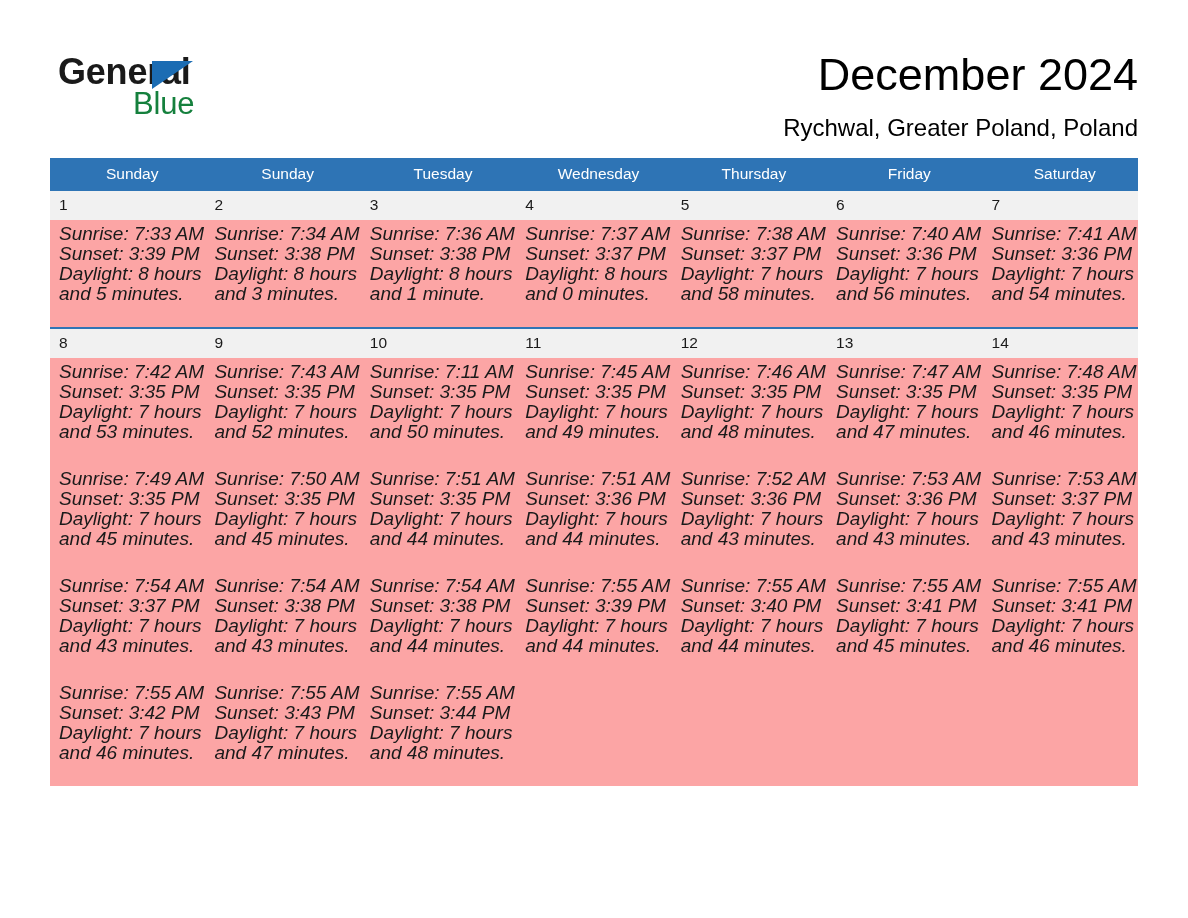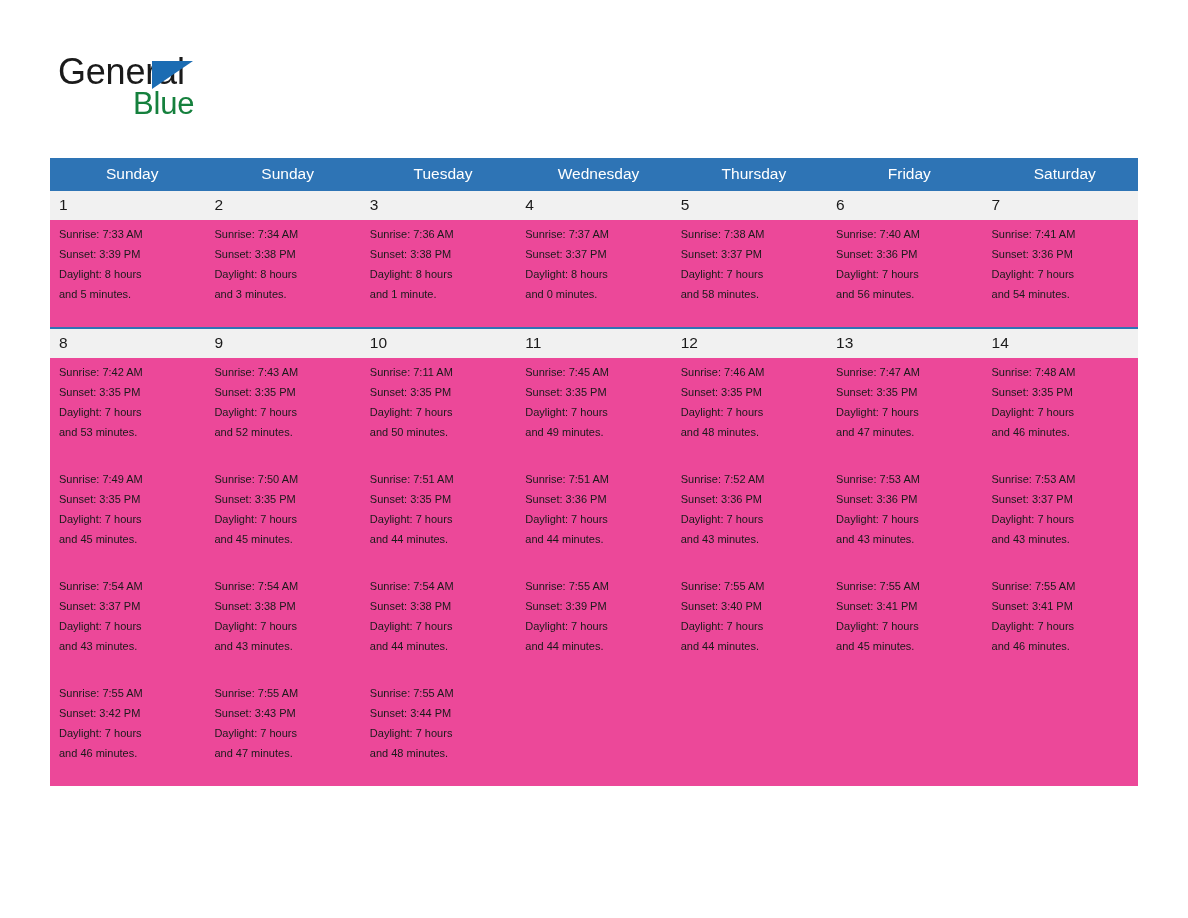--- a/index.html
+++ b/index.html
@@ -38,21 +38,21 @@
     height: 72px;
   }
   .logo-general {
     position: absolute;
     left: 0;
     top: 0;
     font-size: 36px;
     line-height: 40px;
     color: #1a1a1a;
     letter-spacing: -0.2px;
-    font-weight: 400;
+    font-weight: 700;
   }
   .logo-tri {
     position: absolute;
     left: 94px;
     top: 9px;
     width: 0;
     height: 0;
     border-left: 41px solid #1b6cb3;
     border-bottom: 28px solid transparent;
     border-top: 0 solid transparent;
@@ -118,44 +118,49 @@
     color: #1a1a1a;
     padding: 5px 0 6px 9px;
     vertical-align: top;
     border-top: 2px solid #2e74b5;
     height: 17px;
     font-weight: 400;
   }
   tbody tr.week-dates.first td { border-top: 0; }
 
   tbody tr.week-info td {
-    background: #ec4899;
-    font-size: 11px;
+    background: #fca5a5;
+    font-size: 19px;
     line-height: 20px;
     color: #1a1a1a;
     padding: 4px 6px 23px 9px;
     vertical-align: top;
     border: 0;
+    font-style: italic;
   }
   .info-line { white-space: nowrap; }
   .empty-cell { }
 </style>
 </head>
 <body>
 
 <div class="page">
 
   <div class="header">
 
     <div class="logo">
       <span class="logo-general">General</span>
       <span class="logo-tri"></span>
       <span class="logo-blue">Blue</span>
     </div>
 
+    <div class="title-block">
+      <div class="month-title">December 2024</div>
+      <div class="location-title">Rychwal, Greater Poland, Poland</div>
+    </div>
 
   </div>
 
   <table class="calendar">
     <colgroup>
       <col>
         <col>
         <col>
         <col>
         <col>

